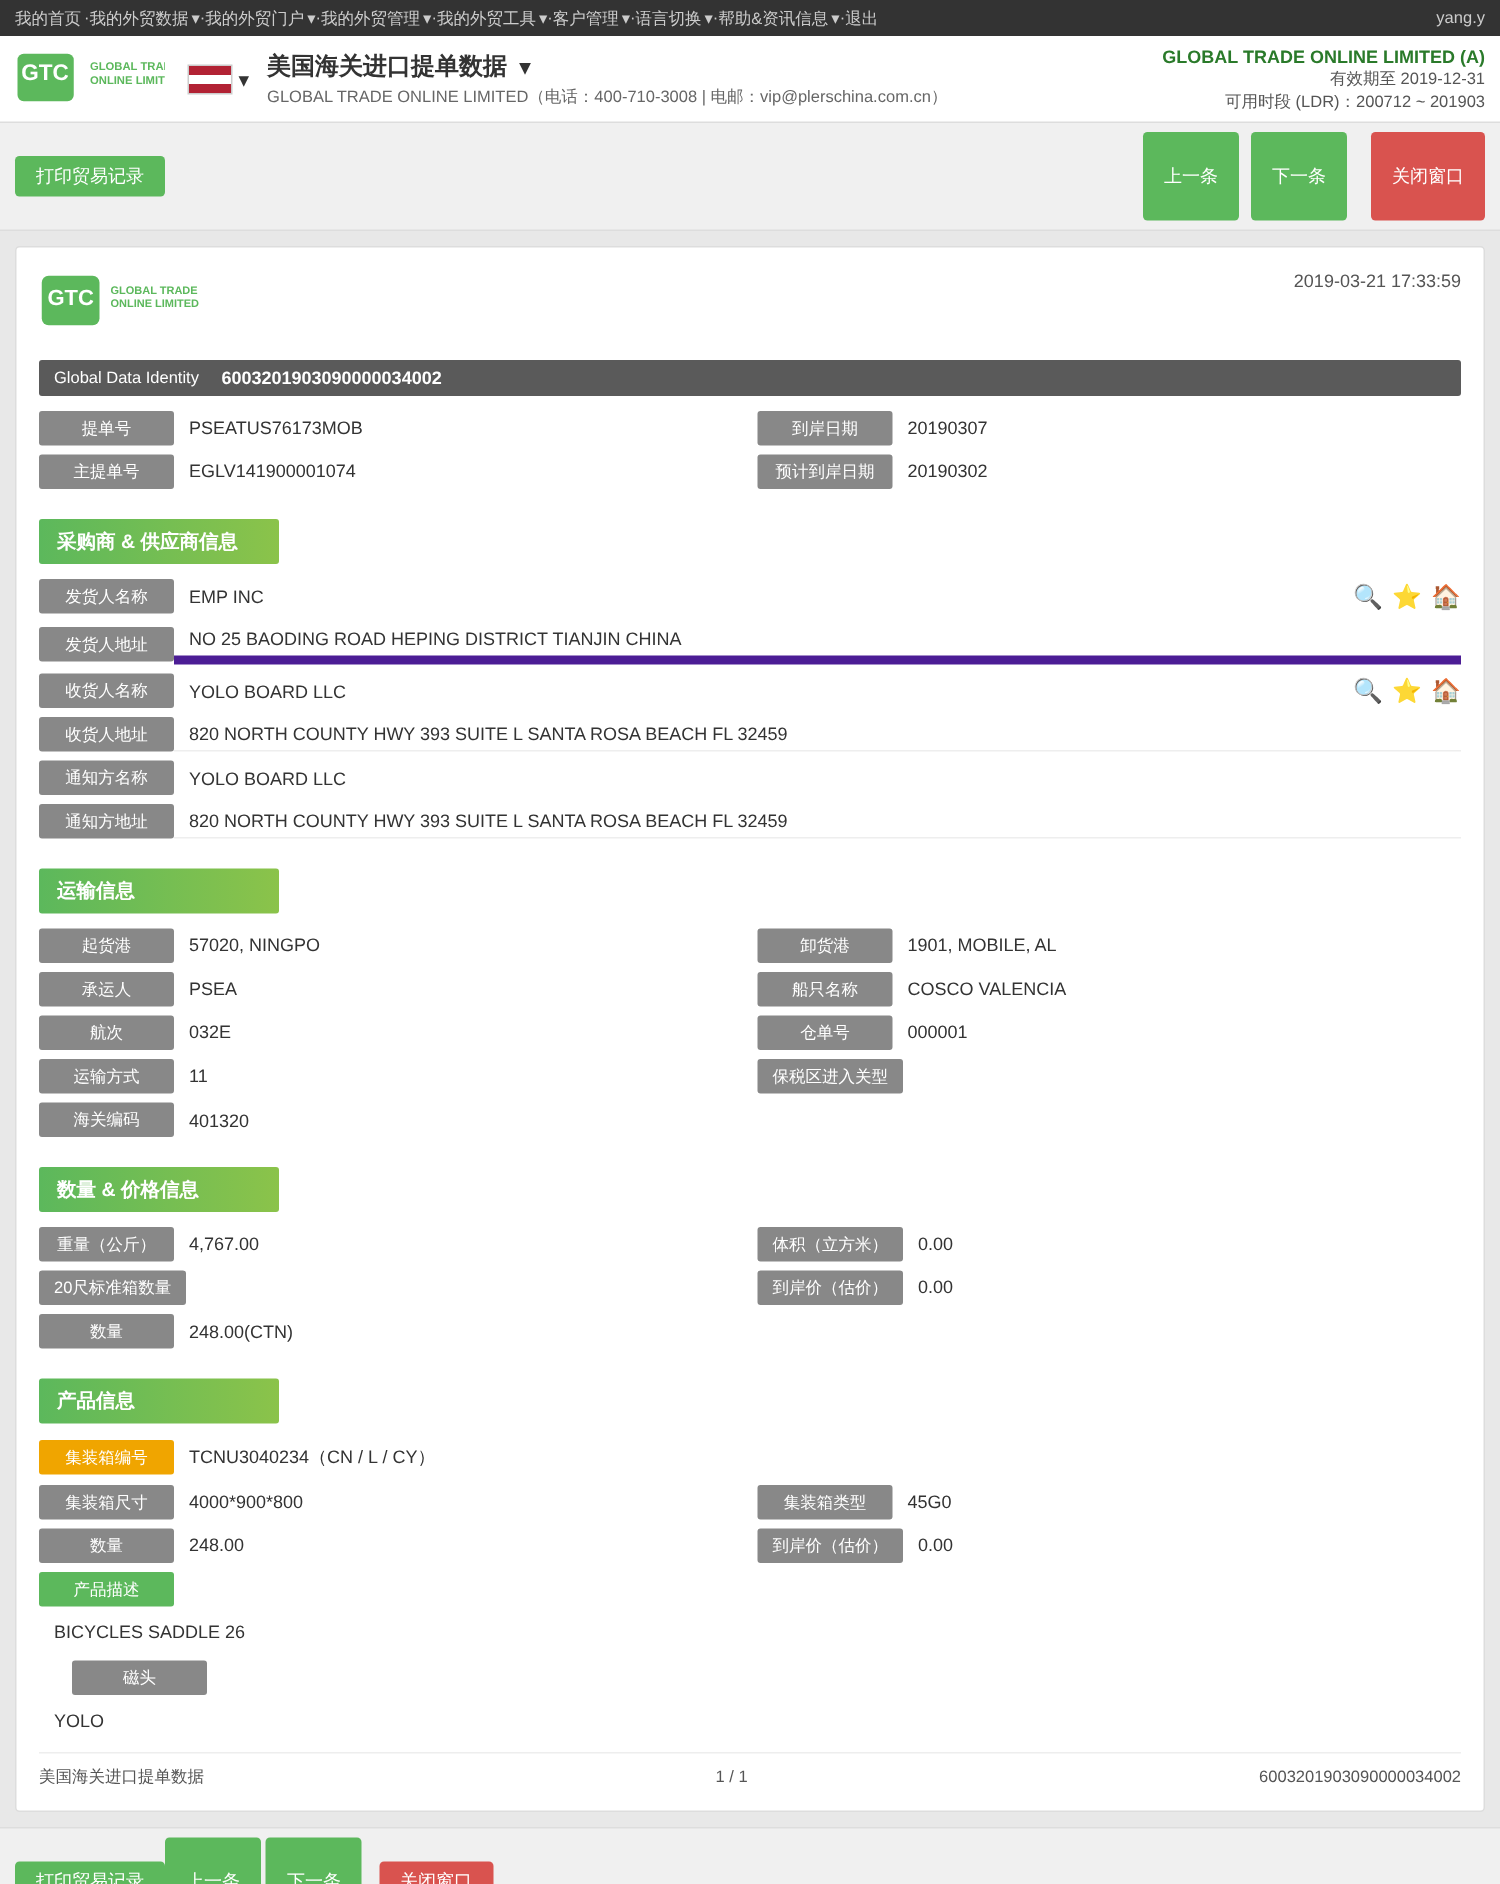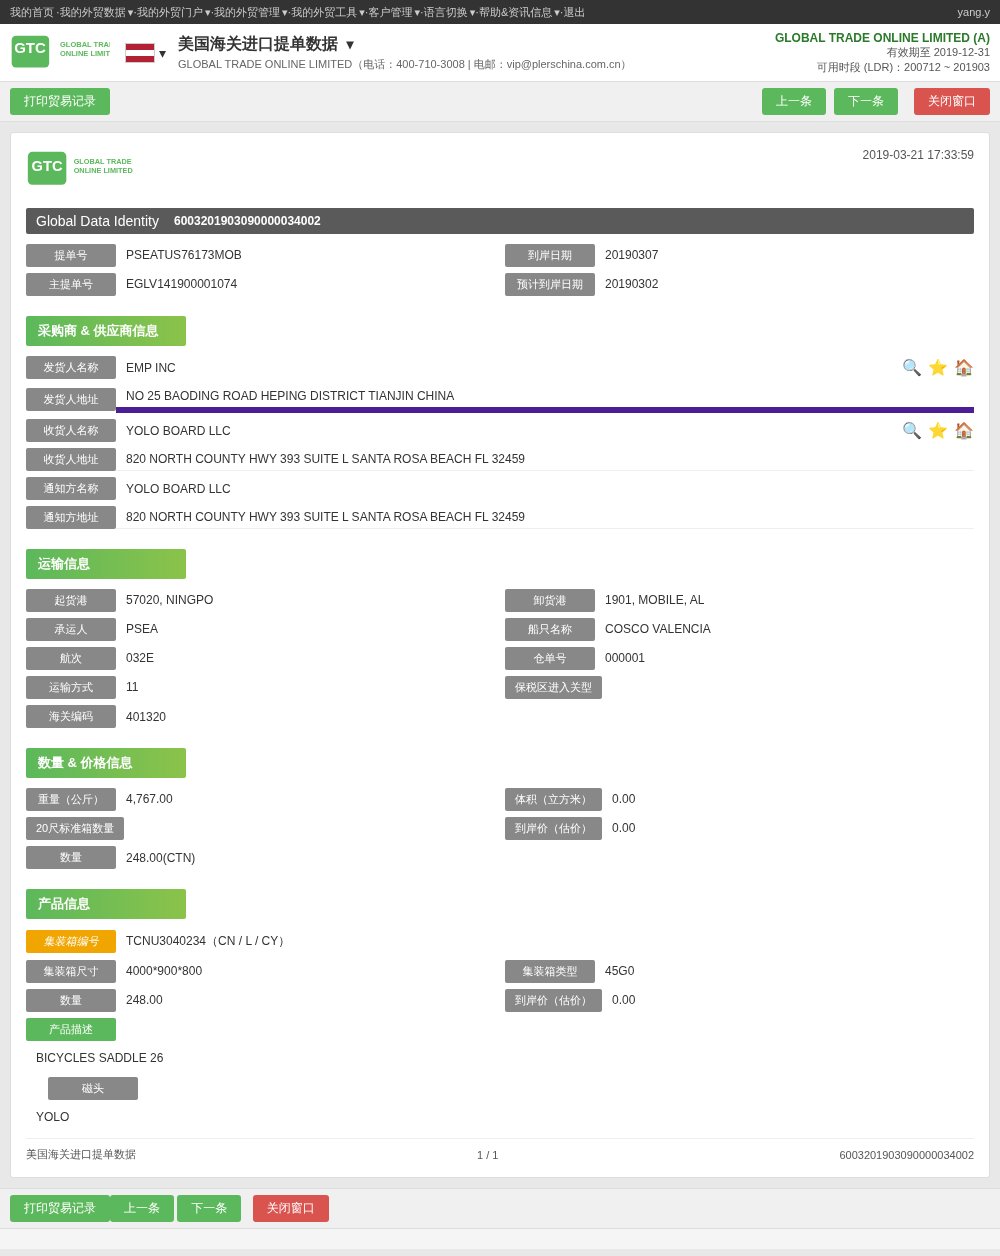--- a/index.html
+++ b/index.html
@@ -20,51 +20,51 @@
     .header .title-area .subtitle { font-size: 11px; color: #666; margin-top: 2px; }
     .header .spacer { flex: 1; }
     .header .company-info { text-align: right; font-size: 11px; color: #555; }
     .header .company-info .company-name { color: #2a7a2a; font-weight: bold; font-size: 12px; }
     .header .company-info .validity { color: #555; }
 
     
     .toolbar { background: #f0f0f0; padding: 6px 10px; display: flex; align-items: center; border-bottom: 1px solid #ddd; }
     .btn-print { background: #5cb85c; color: #fff; border: none; padding: 5px 14px; cursor: pointer; font-size: 12px; border-radius: 3px; }
     .toolbar .nav-btns { margin-left: auto; display: flex; gap: 8px; }
-    .btn-nav { background: #5cb85c; color: #fff; border: none; padding: 5px 14px; cursor: pointer; font-size: 12px; border-radius: 3px; }
+    .btn-nav { background: #5cb85c; color: #fff; border: none; padding: 21px 14px; cursor: pointer; font-size: 12px; border-radius: 3px; }
     .btn-close { background: #d9534f; color: #fff; border: none; padding: 5px 14px; cursor: pointer; font-size: 12px; border-radius: 3px; margin-left: 8px; }
 
     
     .main-content { background: #fff; margin: 10px; padding: 15px; border: 1px solid #ddd; border-radius: 3px; }
     .record-header { display: flex; justify-content: space-between; align-items: flex-start; margin-bottom: 12px; }
     .record-logo { display: flex; flex-direction: column; align-items: center; }
 
     
     .global-id-bar { background: #5a5a5a; color: #fff; padding: 5px 10px; display: flex; align-items: center; margin-bottom: 10px; border-radius: 2px; }
-    .global-id-label { font-size: 14px; margin-right: 15px; white-space: nowrap; }
+    .global-id-label { font-size: 11px; margin-right: 15px; white-space: nowrap; }
     .global-id-value { font-size: 12px; font-weight: bold; }
 
     
     .field-row { display: flex; align-items: center; margin-bottom: 6px; }
     .field-label { background: #888; color: #fff; padding: 4px 10px; font-size: 11px; min-width: 90px; text-align: center; border-radius: 2px; white-space: nowrap; }
     .field-value { padding: 4px 10px; font-size: 12px; color: #333; flex: 1; }
     .field-row-double { display: flex; gap: 10px; margin-bottom: 6px; }
     .field-half { display: flex; align-items: flex-start; flex: 1; }
 
     
     .section-header { background: linear-gradient(to right, #5cb85c, #8bc34a); color: #fff; padding: 6px 12px; font-size: 13px; font-weight: bold; border-radius: 2px; margin: 14px 0 10px 0; display: inline-block; min-width: 160px; }
 
     
     .action-icons { display: flex; gap: 6px; margin-left: 10px; }
     .icon-search { font-size: 16px; cursor: pointer; color: #999; }
     .icon-star { font-size: 16px; cursor: pointer; color: #f0a500; }
     .icon-home { font-size: 16px; cursor: pointer; color: #f0a500; }
 
     
-    .container-badge { background: #f0a500; color: #fff; padding: 4px 10px; font-size: 11px; border-radius: 2px; min-width: 90px; text-align: center; white-space: nowrap; font-style: italic; }
+    .container-badge { background: #f0a500; color: #fff; padding: 4px 10px; font-size: 11px; border-radius: 2px; min-width: 90px; text-align: center; white-space: nowrap; }
 
     
     .product-desc-label { background: #5cb85c; color: #fff; padding: 4px 23px; font-size: 11px; border-radius: 2px; display: inline-block; }
 
     
     .record-footer { display: flex; justify-content: space-between; align-items: center; border-top: 1px solid #eee; margin-top: 10px; padding-top: 8px; font-size: 11px; color: #555; }
 
     
     .bottom-toolbar { background: #f0f0f0; padding: 6px 10px; display: flex; align-items: center; border-top: 1px solid #ddd; margin-top: 0; }
 

